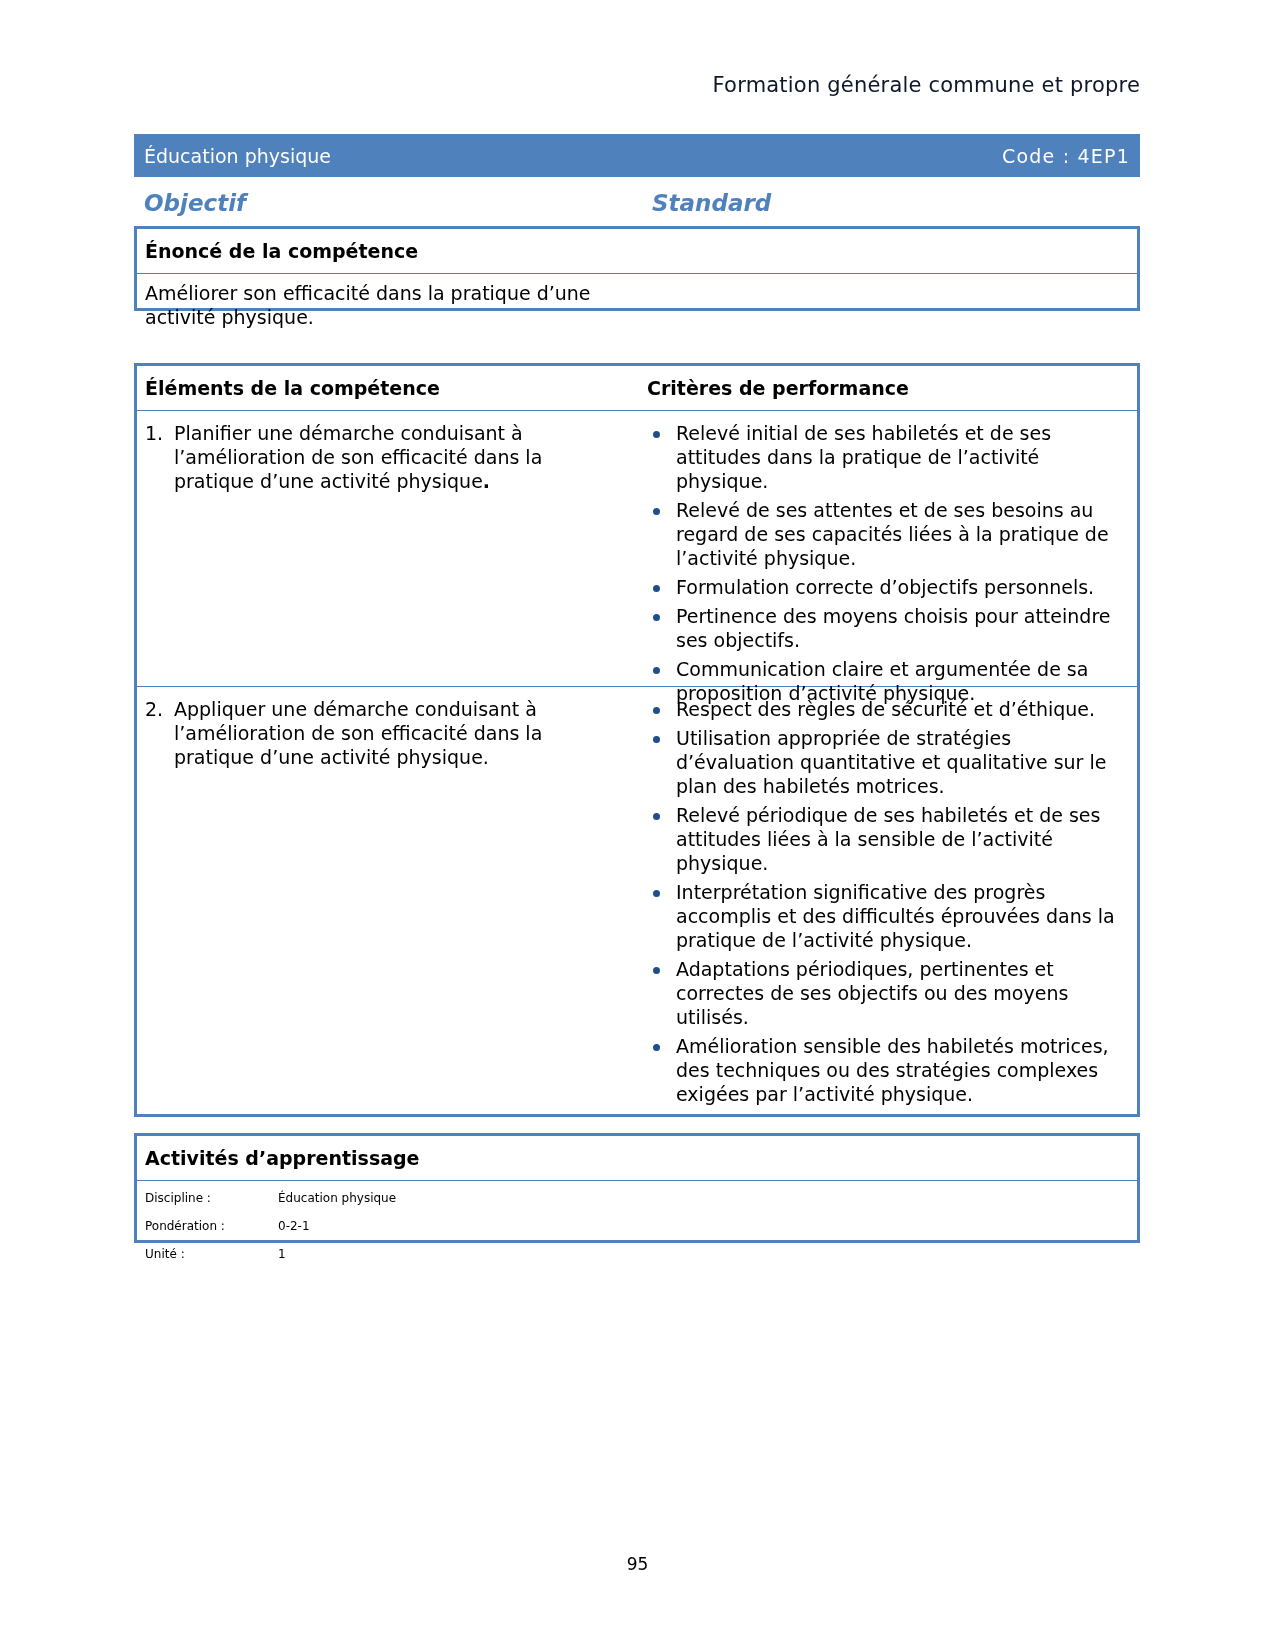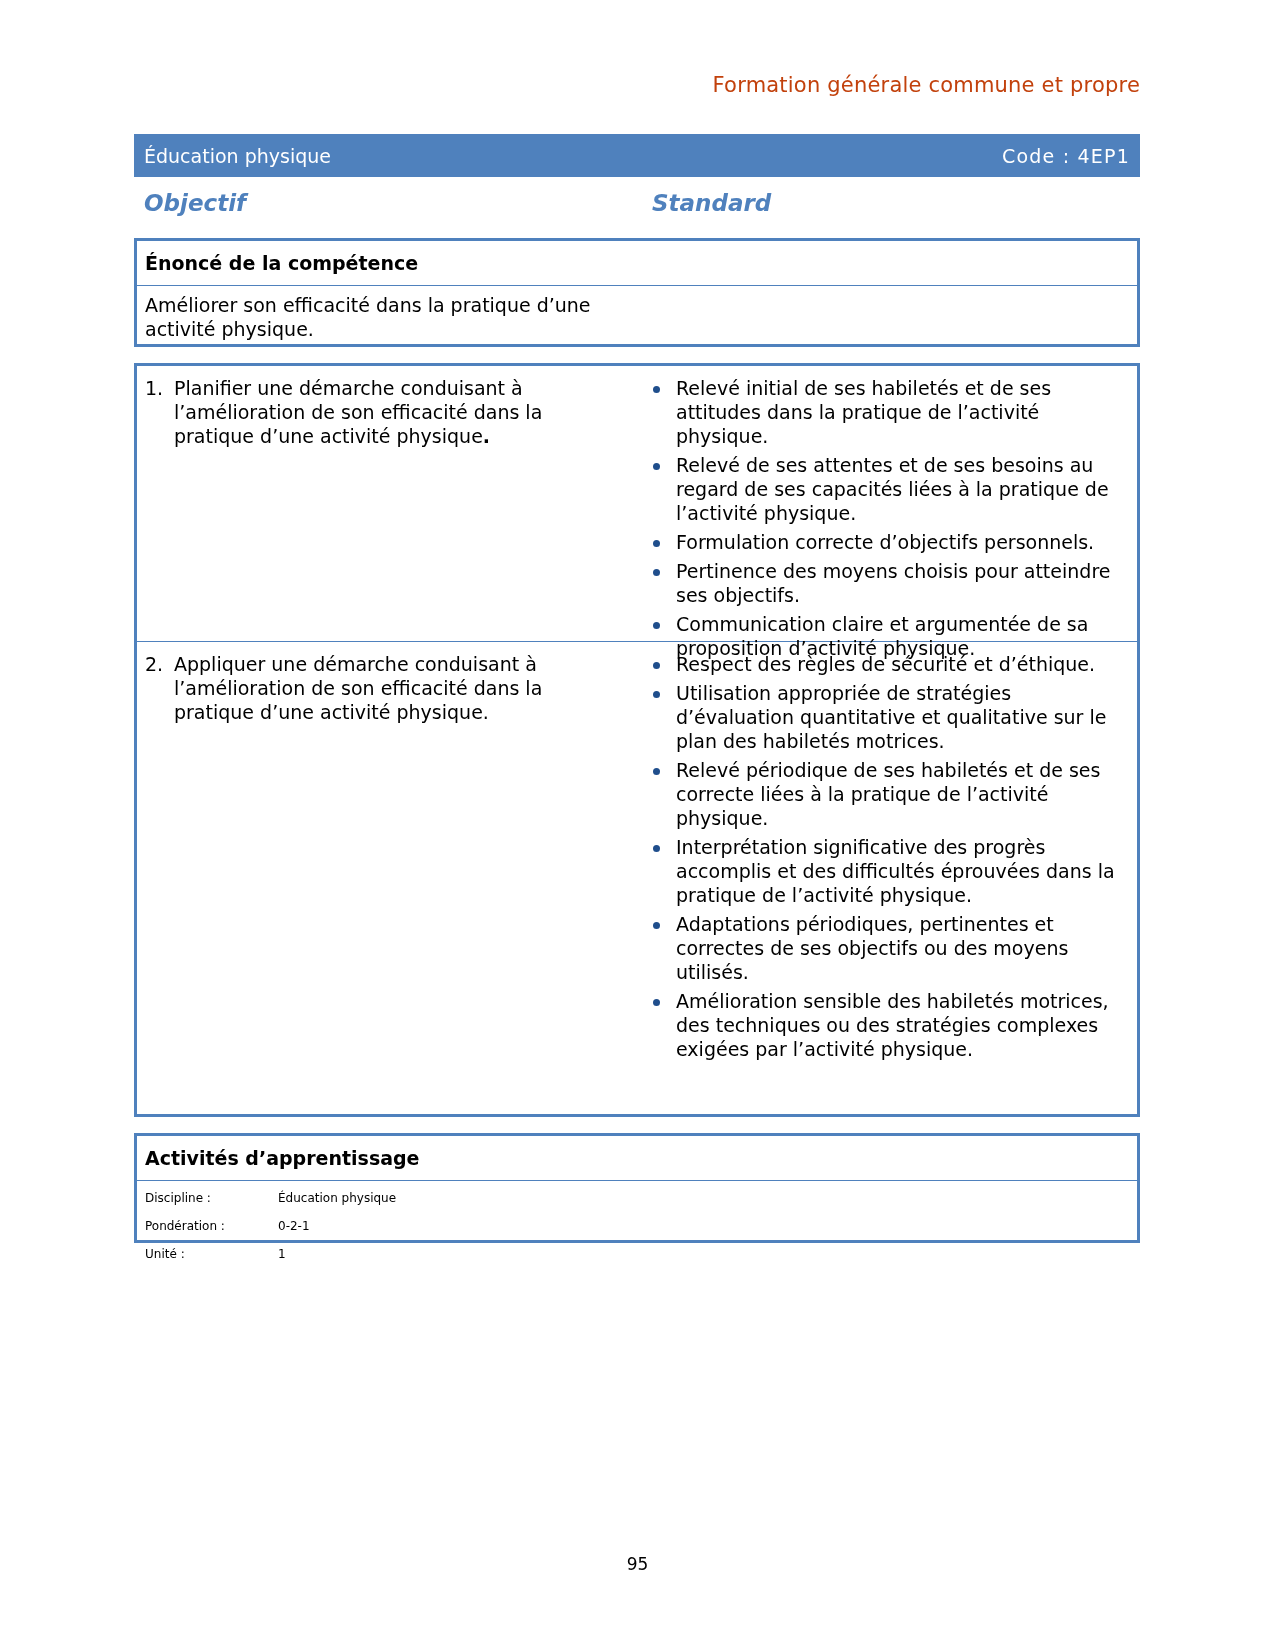--- a/index.html
+++ b/index.html
@@ -1,27 +1,27 @@
 <!DOCTYPE html>
 <html><head>
 <meta charset="utf-8">
 <style>
   html, body { margin:0; padding:0; background:#ffffff; }
   body { width:1275px; height:1650px; position:relative; font-family:"DejaVu Sans", sans-serif; color:#000; }
-  .top-title { position:absolute; right:135px; top:73px; font-size:21px; color:#c2410c; letter-spacing:0.2px; }
+  .top-title { position:absolute; right:135px; top:73px; font-size:21px; color:#0f172a; letter-spacing:0.2px; }
   .bar { position:absolute; left:134px; top:134px; width:1006px; height:43px; background:#4f81bd; color:#fff; font-size:19px; box-sizing:border-box; padding:0 10px; display:flex; align-items:center; justify-content:space-between; }
   .bar .code { letter-spacing:1.2px; }
   .section-heads { position:absolute; top:190px; left:134px; width:1006px; height:34px;font-style:italic; }
   .sh { position:absolute; top:0; font-size:23px; font-weight:bold; color:#4f81bd; }
   .sh.obj { left:10px; }
   .sh.std { left:518px; }
   .box { position:absolute; left:134px; width:1006px; border:3px solid #4f81bd; box-sizing:border-box; background:#fff; }
   .box .hdr { height:45px; border-bottom:1.5px solid #4f81bd; box-sizing:border-box; font-weight:bold; font-size:19px; display:flex; align-items:center; position:relative; }
   .box .hdr span { position:absolute; }
-  .box1 { top:238px; height:109px; }
+  .box1 { top:226px; height:85px; }
   .box1 .hdr span { left:8px; }
   .box1 .body { padding:7px 8px; font-size:19px; line-height:24px; width:470px; }
   .box2 { top:363px; height:754px; }
   .box2 .hdr .l { left:8px; }
   .box2 .hdr .r { left:510px; }
   .row { position:relative; box-sizing:border-box; }
   .row1 { height:276px; border-bottom:1.5px solid #4f81bd; }
   .row2 { height:427px; }
   .el { position:absolute; left:8px; top:10px; width:470px; font-size:19px; line-height:24px; }
   .el .num { position:absolute; left:0; top:0; }
@@ -52,20 +52,24 @@
 </div>
 
 <div class="box box1">
   <div class="hdr">
       <span>Énoncé de la compétence</span>
     </div>
   <div class="body">Améliorer son efficacité dans la pratique d’une activité physique.</div>
 </div>
 
 <div class="box box2">
+  <div class="hdr">
+    <span class="l">Éléments de la compétence</span>
+    <span class="r">Critères de performance</span>
+  </div>
 
   <div class="row row1">
     <div class="el">
       <span class="num">1.</span>
       <div class="txt"><span>Planifier une démarche conduisant à l’amélioration de son efficacité dans la pratique d’une activité physique</span><b>.</b></div>
     </div>
     <ul class="crit">
       <li><span class="dot"></span><span>Relevé initial de ses habiletés et de ses attitudes dans la pratique de l’activité physique.</span></li>
       <li><span class="dot"></span><span>Relevé de ses attentes et de ses besoins au regard de ses capacités liées à la pratique de l’activité physique.</span></li>
       <li><span class="dot"></span><span>Formulation correcte d’objectifs personnels.</span></li>
@@ -75,21 +79,21 @@
   </div>
 
   <div class="row row2">
     <div class="el">
       <span class="num">2.</span>
       <div class="txt"><span>Appliquer une démarche conduisant à l’amélioration de son efficacité dans la pratique d’une activité physique.</span></div>
     </div>
     <ul class="crit">
       <li><span class="dot"></span><span>Respect des règles de sécurité et d’éthique.</span></li>
       <li><span class="dot"></span><span>Utilisation appropriée de stratégies d’évaluation quantitative et qualitative sur le plan des habiletés motrices.</span></li>
-      <li><span class="dot"></span><span>Relevé périodique de ses habiletés et de ses correcte liées à la pratique de l’activité physique.</span></li>
+      <li><span class="dot"></span><span>Relevé périodique de ses habiletés et de ses attitudes liées à la sensible de l’activité physique.</span></li>
       <li><span class="dot"></span><span>Interprétation significative des progrès accomplis et des difficultés éprouvées dans la pratique de l’activité physique.</span></li>
       <li><span class="dot"></span><span>Adaptations périodiques, pertinentes et correctes de ses objectifs ou des moyens utilisés.</span></li>
       <li><span class="dot"></span><span>Amélioration sensible des habiletés motrices, des techniques ou des stratégies complexes exigées par l’activité physique.</span></li>
     </ul>
   </div>
 </div>
 
 <div class="box box3">
   <div class="hdr">
       <span>Activités d’apprentissage</span>

